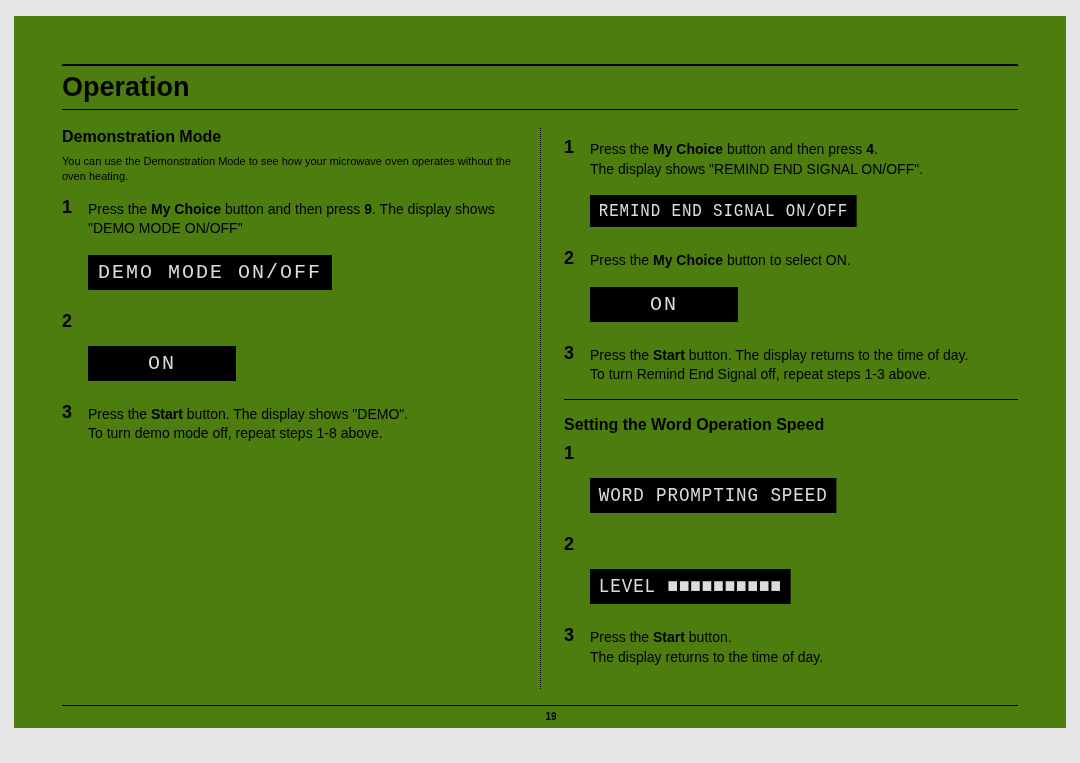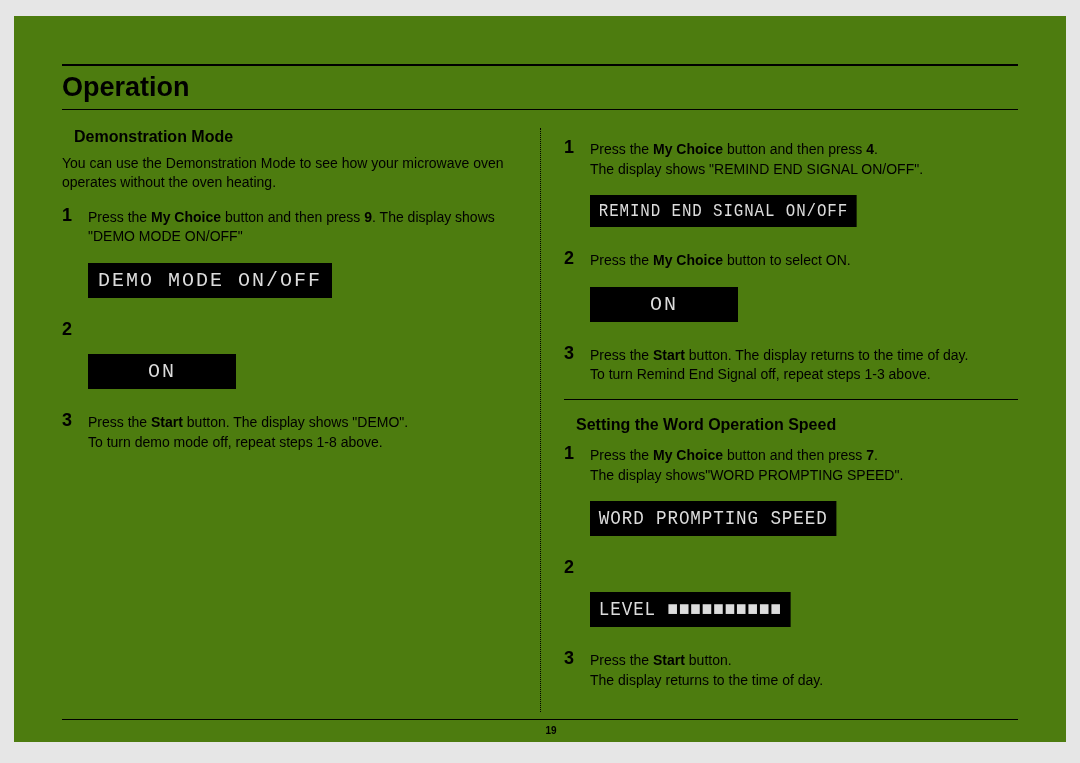--- a/index.html
+++ b/index.html
@@ -45,24 +45,24 @@
   .divider {
     border-left: 1px dotted #000;
     position: absolute;
     left: 0;
     top: 0;
     bottom: 0;
   }
   h3 {
     font-size: 16px;
     font-weight: bold;
-    margin: 0 0 8px 12px;
+    margin: 0 0 8px 0;
   }
   .blurb {
-    font-size: 14px;
+    font-size: 11px;
     line-height: 1.35;
     margin: 0 0 14px 0;
   }
   .step {
     display: flex;
     align-items: flex-start;
     margin: 10px 0 6px 0;
   }
   .step-num {
     font-size: 18px;
@@ -182,24 +182,20 @@
         </div>
       </div>
 
       <div style="border-top:1px solid #000; margin:14px 0 16px 0"></div>
 
       <div class="block">
         <h3>Setting the Word Operation Speed</h3>
 
         <div class="step">
           <div class="step-num">1</div>
-          <div class="step-text">
-            <span>Press the </span><span class="bold">My Choice</span><span> button and then press </span><span class="bold">7</span><span>.</span><br>
-            <span>The display shows"WORD PROMPTING SPEED".</span>
-          </div>
         </div>
         <div class="lcd lcd-stretch">WORD PROMPTING SPEED</div>
 
         <div class="step">
           <div class="step-num">2</div>
         </div>
         <div class="lcd lcd-stretch">LEVEL ■■■■■■■■■■</div>
 
         <div class="step">
           <div class="step-num">3</div>

